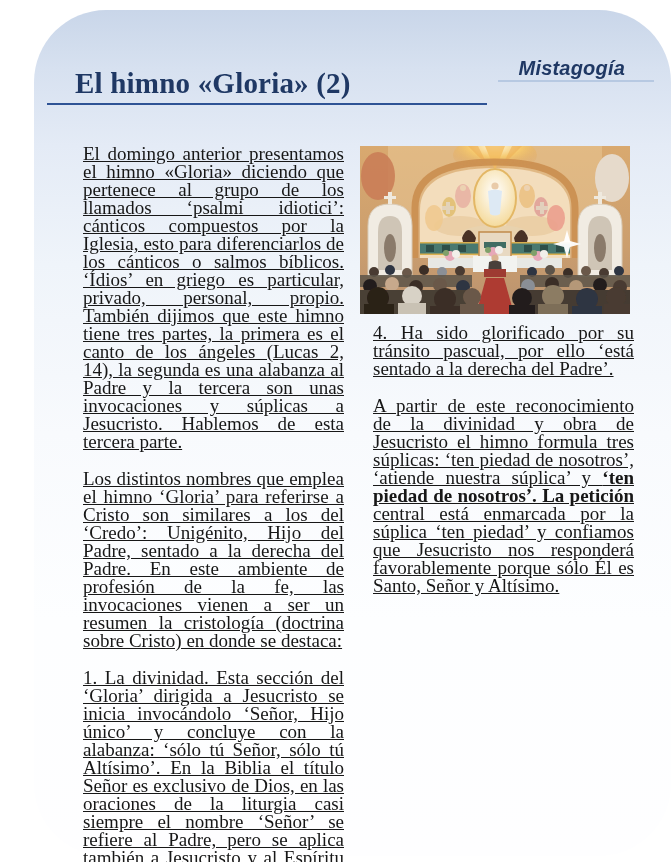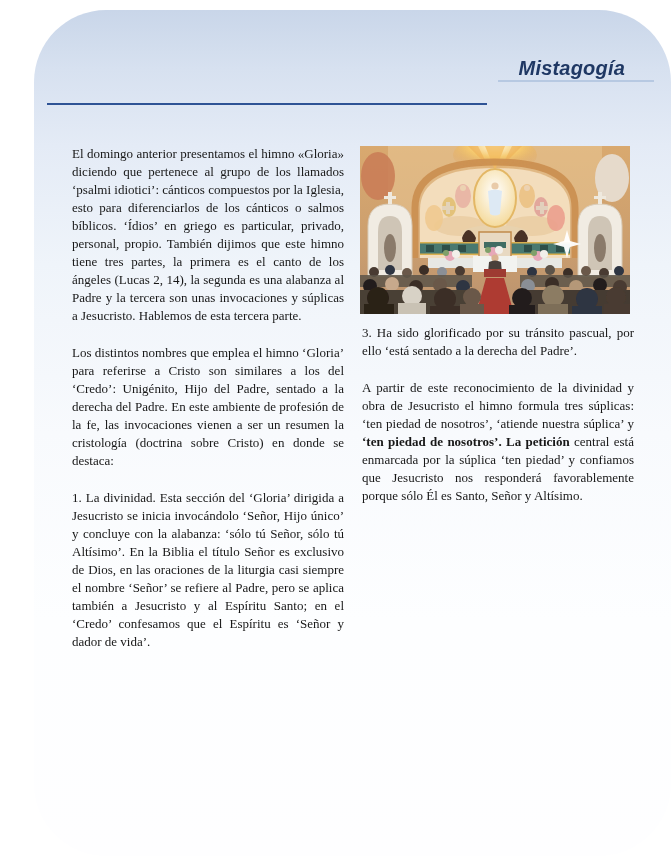--- a/index.html
+++ b/index.html
@@ -41,41 +41,42 @@
     position:absolute; top:93px; left:13px;
     width:440px; height:2px; background:#2E5395;
   }
 
   .cols {
     position:absolute; top:135px; left:34px;
     display:flex; gap:14px;
   }
   .col { width:276px; }
   .col p {
-    margin:0 0 19px 4px;
-    font-size:13px; line-height:18px;
-    text-align:justify; color:#171717;
+    margin:0 0 19px 15px;
+    font-size:19px; line-height:18px;
+    text-align:justify; color:#171717;text-decoration:underline;
   }
   .bold { font-weight:bold; }
 
   .photo {
     width:270px; height:168px; margin:1px 0 10px 2px;
     overflow:hidden;
   }
   .photo svg { display:block; width:100%; height:100%; }
 </style>
 </head>
 <body>
 
 <div class="page">
   <div class="panel">
 
     <div class="masthead">Mistagogía</div>
     <div class="masthead-rule"></div>
 
+    <h1 class="title">El himno «Gloria» (2)</h1>
     <div class="title-rule"></div>
 
     <div class="cols">
 
       <div class="col">
         <p><span>El domingo anterior presentamos el himno «Gloria» diciendo que pertenece al grupo de los llamados ‘psalmi idiotici’: cánticos compuestos por la Iglesia, esto para diferenciarlos de los cánticos o salmos bíblicos. ‘Ídios’ en griego es particular, privado, personal, propio. También dijimos que este himno tiene tres partes, la primera es el canto de los ángeles (Lucas 2, 14), la segunda es una alabanza al Padre y la tercera son unas invocaciones y súplicas a Jesucristo. Hablemos de esta tercera parte.</span></p>
         <p><span>Los distintos nombres que emplea el himno ‘Gloria’ para referirse a Cristo son similares a los del ‘Credo’: Unigénito, Hijo del Padre, sentado a la derecha del Padre. En este ambiente de profesión de la fe, las invocaciones vienen a ser un resumen la cristología (doctrina sobre Cristo) en donde se destaca:</span></p>
         <p><span>1. La divinidad. Esta sección del ‘Gloria’ dirigida a Jesucristo se inicia invocándolo ‘Señor, Hijo único’ y concluye con la alabanza: ‘sólo tú Señor, sólo tú Altísimo’. En la Biblia el título Señor es exclusivo de Dios, en las oraciones de la liturgia casi siempre el nombre ‘Señor’ se refiere al Padre, pero se aplica también a Jesucristo y al Espíritu Santo; en el ‘Credo’ confesamos que el Espíritu es ‘Señor y dador de vida’.</span></p>
       </div>
 
@@ -242,19 +243,19 @@
                   <rect x="178" y="158" width="30" height="10" fill="#7d6e59"></rect>
                 <circle cx="227" cy="153" r="11" fill="#2e3442"></circle>
                   <rect x="212" y="160" width="30" height="8" fill="#2e3442"></rect>
                 <circle cx="256" cy="151" r="10" fill="#4a3b30"></circle>
                   <rect x="244" y="158" width="26" height="10" fill="#4a3b30"></rect>
               </g>
             </g>
           </svg>
         </figure>
 
-        <p><span>3. Ha sido glorificado por su tránsito pascual, por ello ‘está sentado a la derecha del Padre’.</span></p>
+        <p><span>4. Ha sido glorificado por su tránsito pascual, por ello ‘está sentado a la derecha del Padre’.</span></p>
         <p><span>A partir de este reconocimiento de la divinidad y obra de Jesucristo el himno formula tres súplicas: ‘ten piedad de nosotros’, ‘atiende nuestra súplica’ y </span><span class="bold">‘ten piedad de nosotros’. La petición</span><span> central está enmarcada por la súplica ‘ten piedad’ y confiamos que Jesucristo nos responderá favorablemente porque sólo Él es Santo, Señor y Altísimo.</span></p>
       </div>
 
     </div>
   </div>
 </div>
 
 </body></html>

